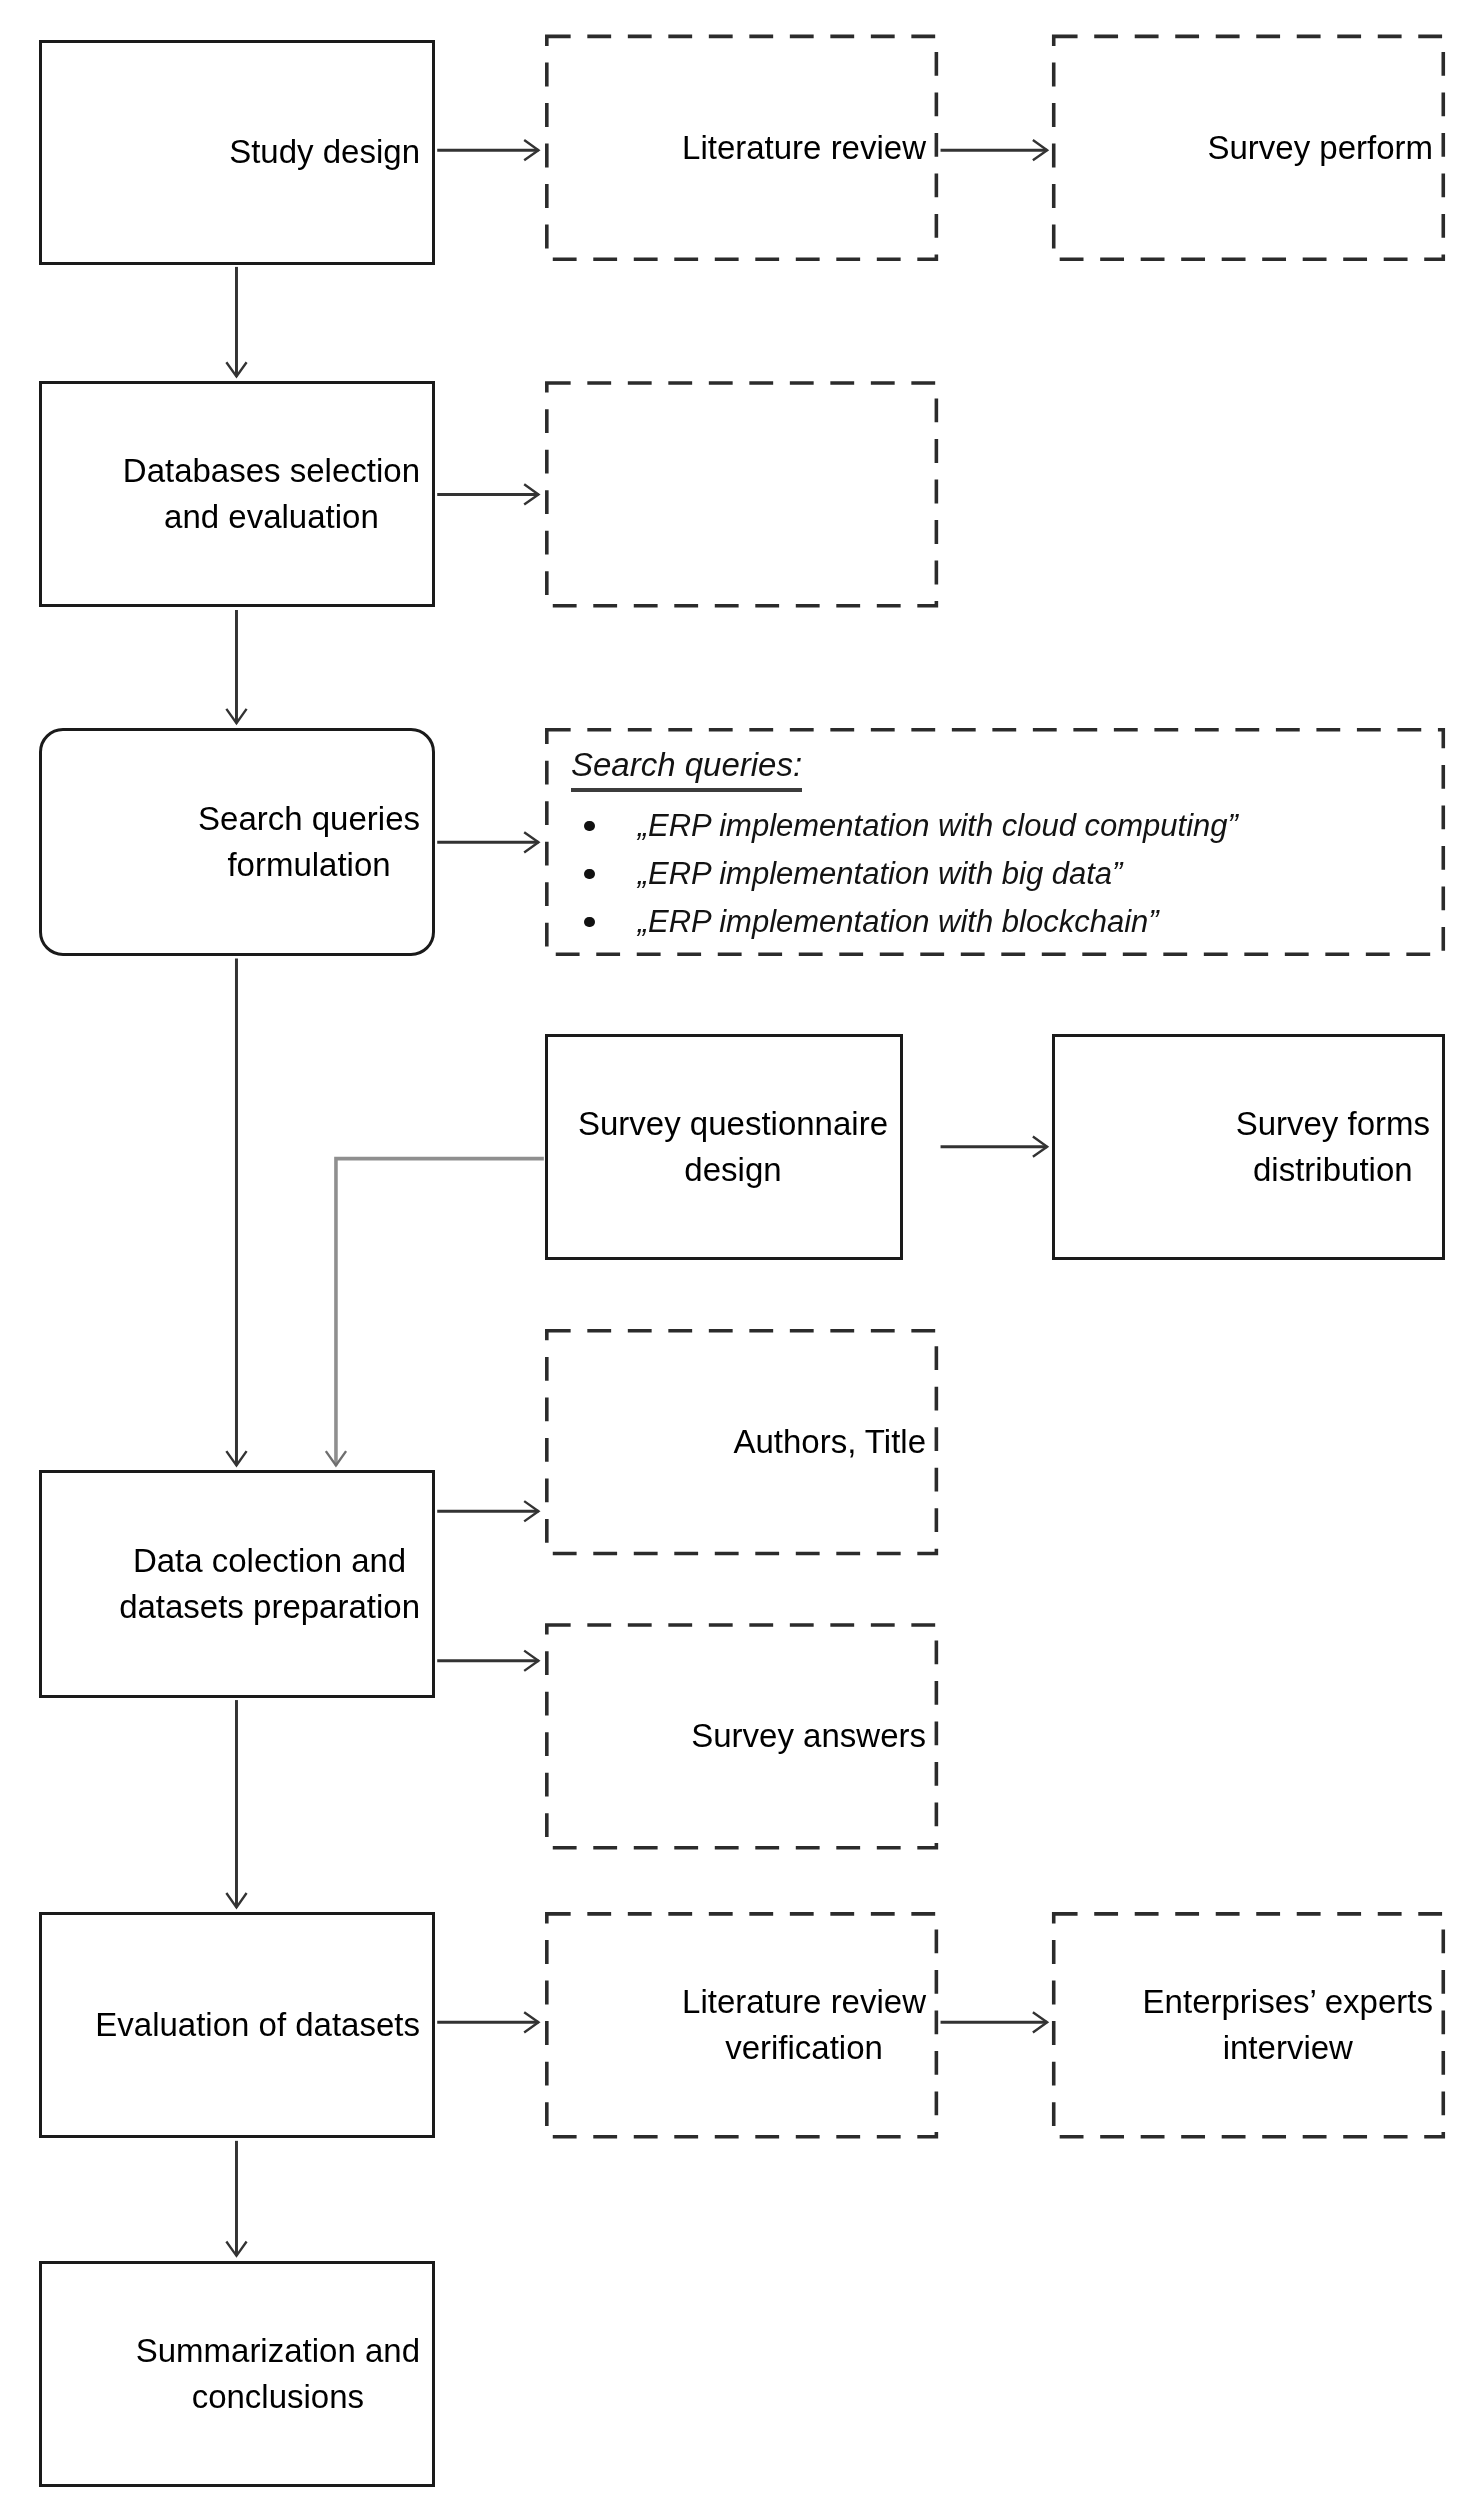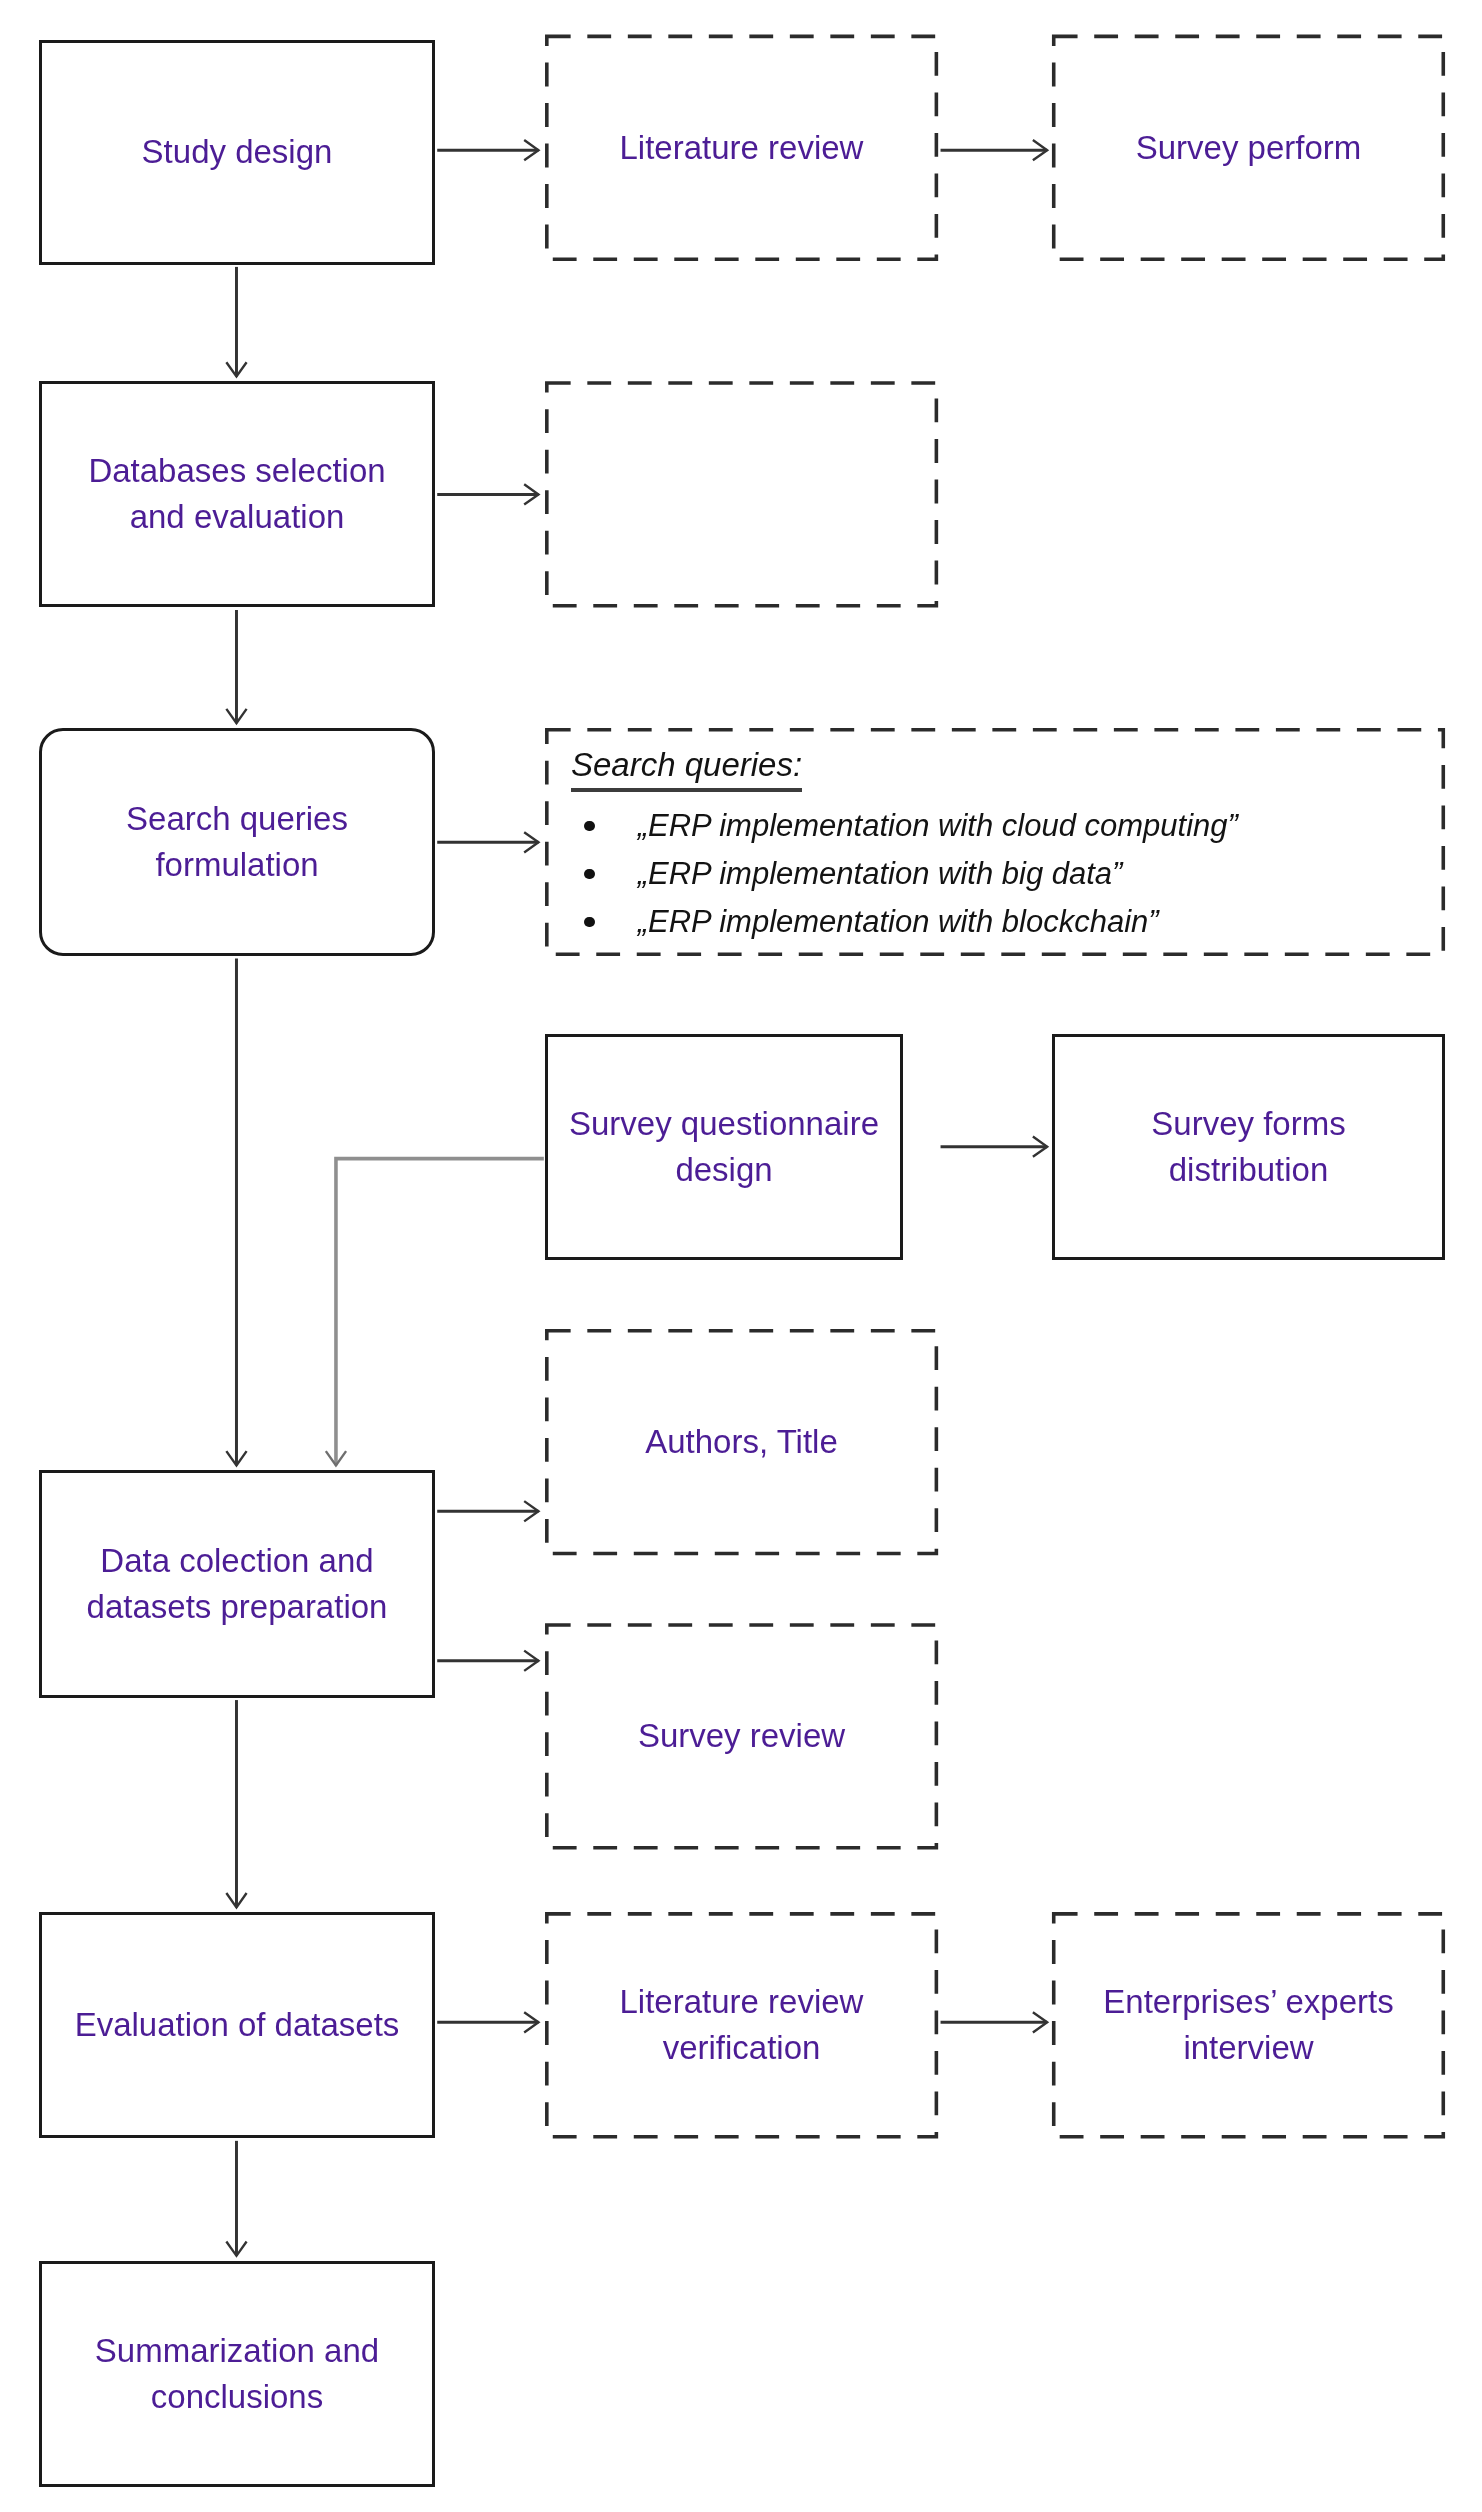--- a/index.html
+++ b/index.html
@@ -15,23 +15,23 @@
     position: absolute;
     inset: 0;
     width: 1482px;
     height: 2512px;
     pointer-events: none;
   }
   .box {
     position: absolute;
     display: flex;
     align-items: center;
-    justify-content: center;
+    justify-content: flex-end;
     text-align: center;
-    color: #4c1d95;
+    color: #000000;
     font-size: 33px;
     line-height: 1.4;
     box-sizing: border-box;
   }
   .solid { border: 3.6px solid #1a1a1a; background: #ffffff; }
   .dashed-host { border: none; background: transparent; }
   .label { white-space: pre-line; padding: 0 12px; }
 
   
   .panel {
@@ -191,21 +191,21 @@
   <div class="box solid" style="left:1052px; top:1034px; width:393px; height:226px;">
     <span class="label">Survey forms
 distribution</span>
   </div>
 
   <div class="box dashed-host" style="left:545px; top:1329px; width:393px; height:226px;">
     <span class="label">Authors, Title</span>
   </div>
 
   <div class="box dashed-host" style="left:545px; top:1623px; width:393px; height:226px;">
-    <span class="label">Survey review</span>
+    <span class="label">Survey answers</span>
   </div>
 
   <div class="box dashed-host" style="left:545px; top:1912px; width:393px; height:226px;">
     <span class="label">Literature review
 verification</span>
   </div>
 
   <div class="box dashed-host" style="left:1052px; top:1912px; width:393px; height:226px;">
     <span class="label">Enterprises’ experts
 interview</span>

